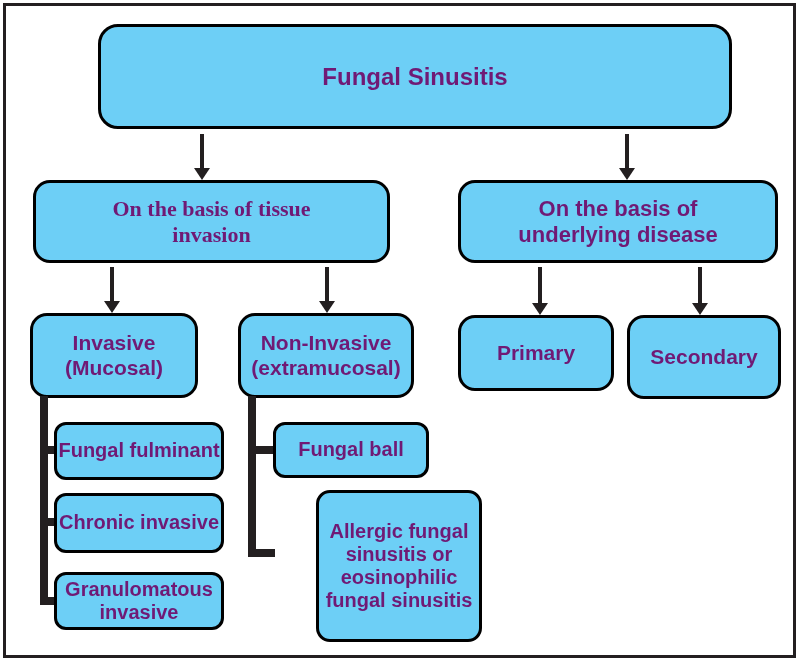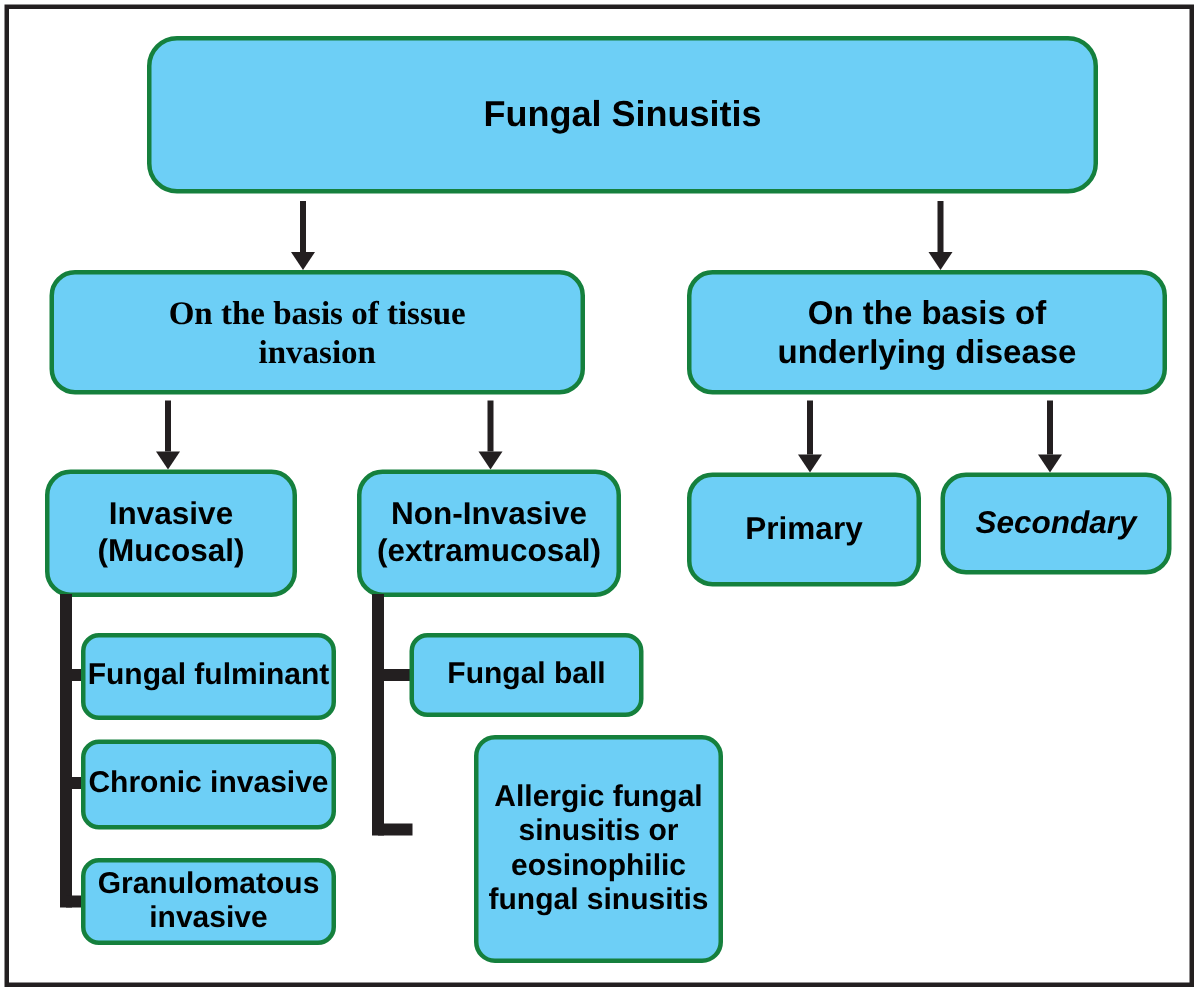--- a/index.html
+++ b/index.html
@@ -16,39 +16,39 @@
   }
   .frame {
     position: absolute;
     left: 3px; top: 3px; right: 4px; bottom: 4px;
     border: 3px solid #231f20;
   }
   .node {
     position: absolute;
     box-sizing: border-box;
     background: #6dcff6;
-    border: 3px solid #15803d;
+    border: 3px solid #000000;
     display: flex;
     align-items: center;
     justify-content: center;
     text-align: center;
-    color: #000000;
+    color: #701a75;
     font-weight: bold;
     line-height: 1.16;
   }
   .node span { display: inline-block; }
 
   
   .n-root          { left: 98px;  top: 24px;  width: 634px; height: 105px; border-radius: 20px; font-size: 24px; }
   .n-tissue        { left: 33px;  top: 180px; width: 357px; height: 83px;  border-radius: 17px; font-size: 22px; font-family: Liberation Serif, serif; }
   .n-disease       { left: 458px; top: 180px; width: 320px; height: 83px;  border-radius: 17px; font-size: 22px; }
   .n-invasive      { left: 30px;  top: 313px; width: 168px; height: 85px;  border-radius: 17px; font-size: 21px; }
   .n-noninvasive   { left: 238px; top: 313px; width: 176px; height: 85px;  border-radius: 17px; font-size: 21px; }
   .n-primary       { left: 458px; top: 315px; width: 156px; height: 76px;  border-radius: 17px; font-size: 21px; }
-  .n-secondary     { left: 627px; top: 315px; width: 154px; height: 68px;  border-radius: 17px; font-size: 21px; font-style: italic; }
+  .n-secondary     { left: 627px; top: 315px; width: 154px; height: 84px;  border-radius: 17px; font-size: 21px; }
   .n-acute         { left: 54px;  top: 422px; width: 170px; height: 58px;  border-radius: 12px; font-size: 20px; }
   .n-chronic       { left: 54px;  top: 493px; width: 170px; height: 60px;  border-radius: 12px; font-size: 20px; }
   .n-granulomatous { left: 54px;  top: 572px; width: 170px; height: 58px;  border-radius: 12px; font-size: 20px; }
   .n-fungalball    { left: 273px; top: 422px; width: 156px; height: 56px;  border-radius: 12px; font-size: 20px; }
   .n-allergic      { left: 272px; top: 490px; width: 166px; height: 152px; border-radius: 14px; font-size: 20px; margin-left: 44px; }
 
   
   .w-tissue  span { max-width: 260px; }
   .w-disease span { max-width: 210px; }
 

